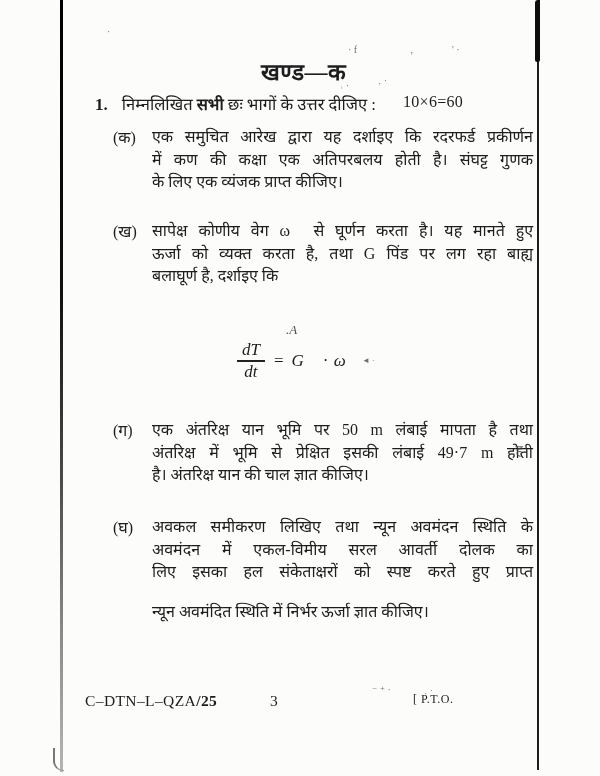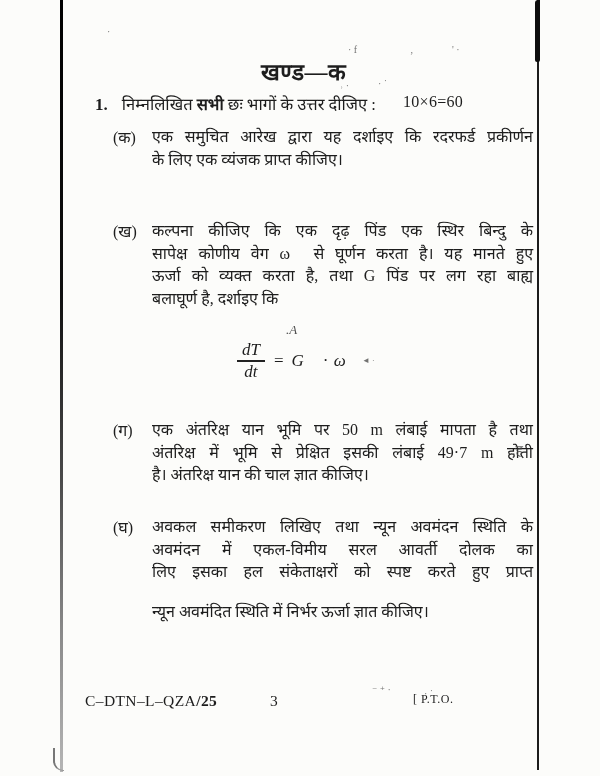--- a/index.html
+++ b/index.html
@@ -69,28 +69,28 @@
 
   <div class="q1-row">
     <span class="qnum">1.</span><span class="qintro"><span>निम्नलिखित </span><b>सभी</b><span> छः भागों के उत्तर दीजिए :</span></span>
     <span class="marks">10×6=60</span>
   </div>
 
   <div class="part" style="top:126px">
     <span class="plabel">(क)</span>
     <div class="ptext">
       <div class="jl">एक समुचित आरेख द्वारा यह दर्शाइए कि रदरफर्ड प्रकीर्णन</div>
+      <div class="jl">में कण की कक्षा एक अतिपरबलय होती है। संघट्ट गुणक</div>
       <div class="ll">के लिए एक व्यंजक प्राप्त कीजिए।</div>
     </div>
   </div>
 
   <div class="part" style="top:220px">
     <span class="plabel">(ख)</span>
     <div class="ptext">
-      <div class="jl">कल्पना कीजिए कि एक दृढ़ पिंड एक स्थिर बिन्दु के</div>
       <div class="jl">सापेक्ष कोणीय वेग ω⃗ से घूर्णन करता है। यह मानते हुए</div>
       <div class="jl">ऊर्जा को व्यक्त करता है, तथा G पिंड पर लग रहा बाह्य</div>
       <div class="ll">बलाघूर्ण है, दर्शाइए कि</div>
     </div>
   </div>
 
   <div class="equation">
     <span class="frac">
       <span class="num">dT</span>
       <span class="bar"></span>

